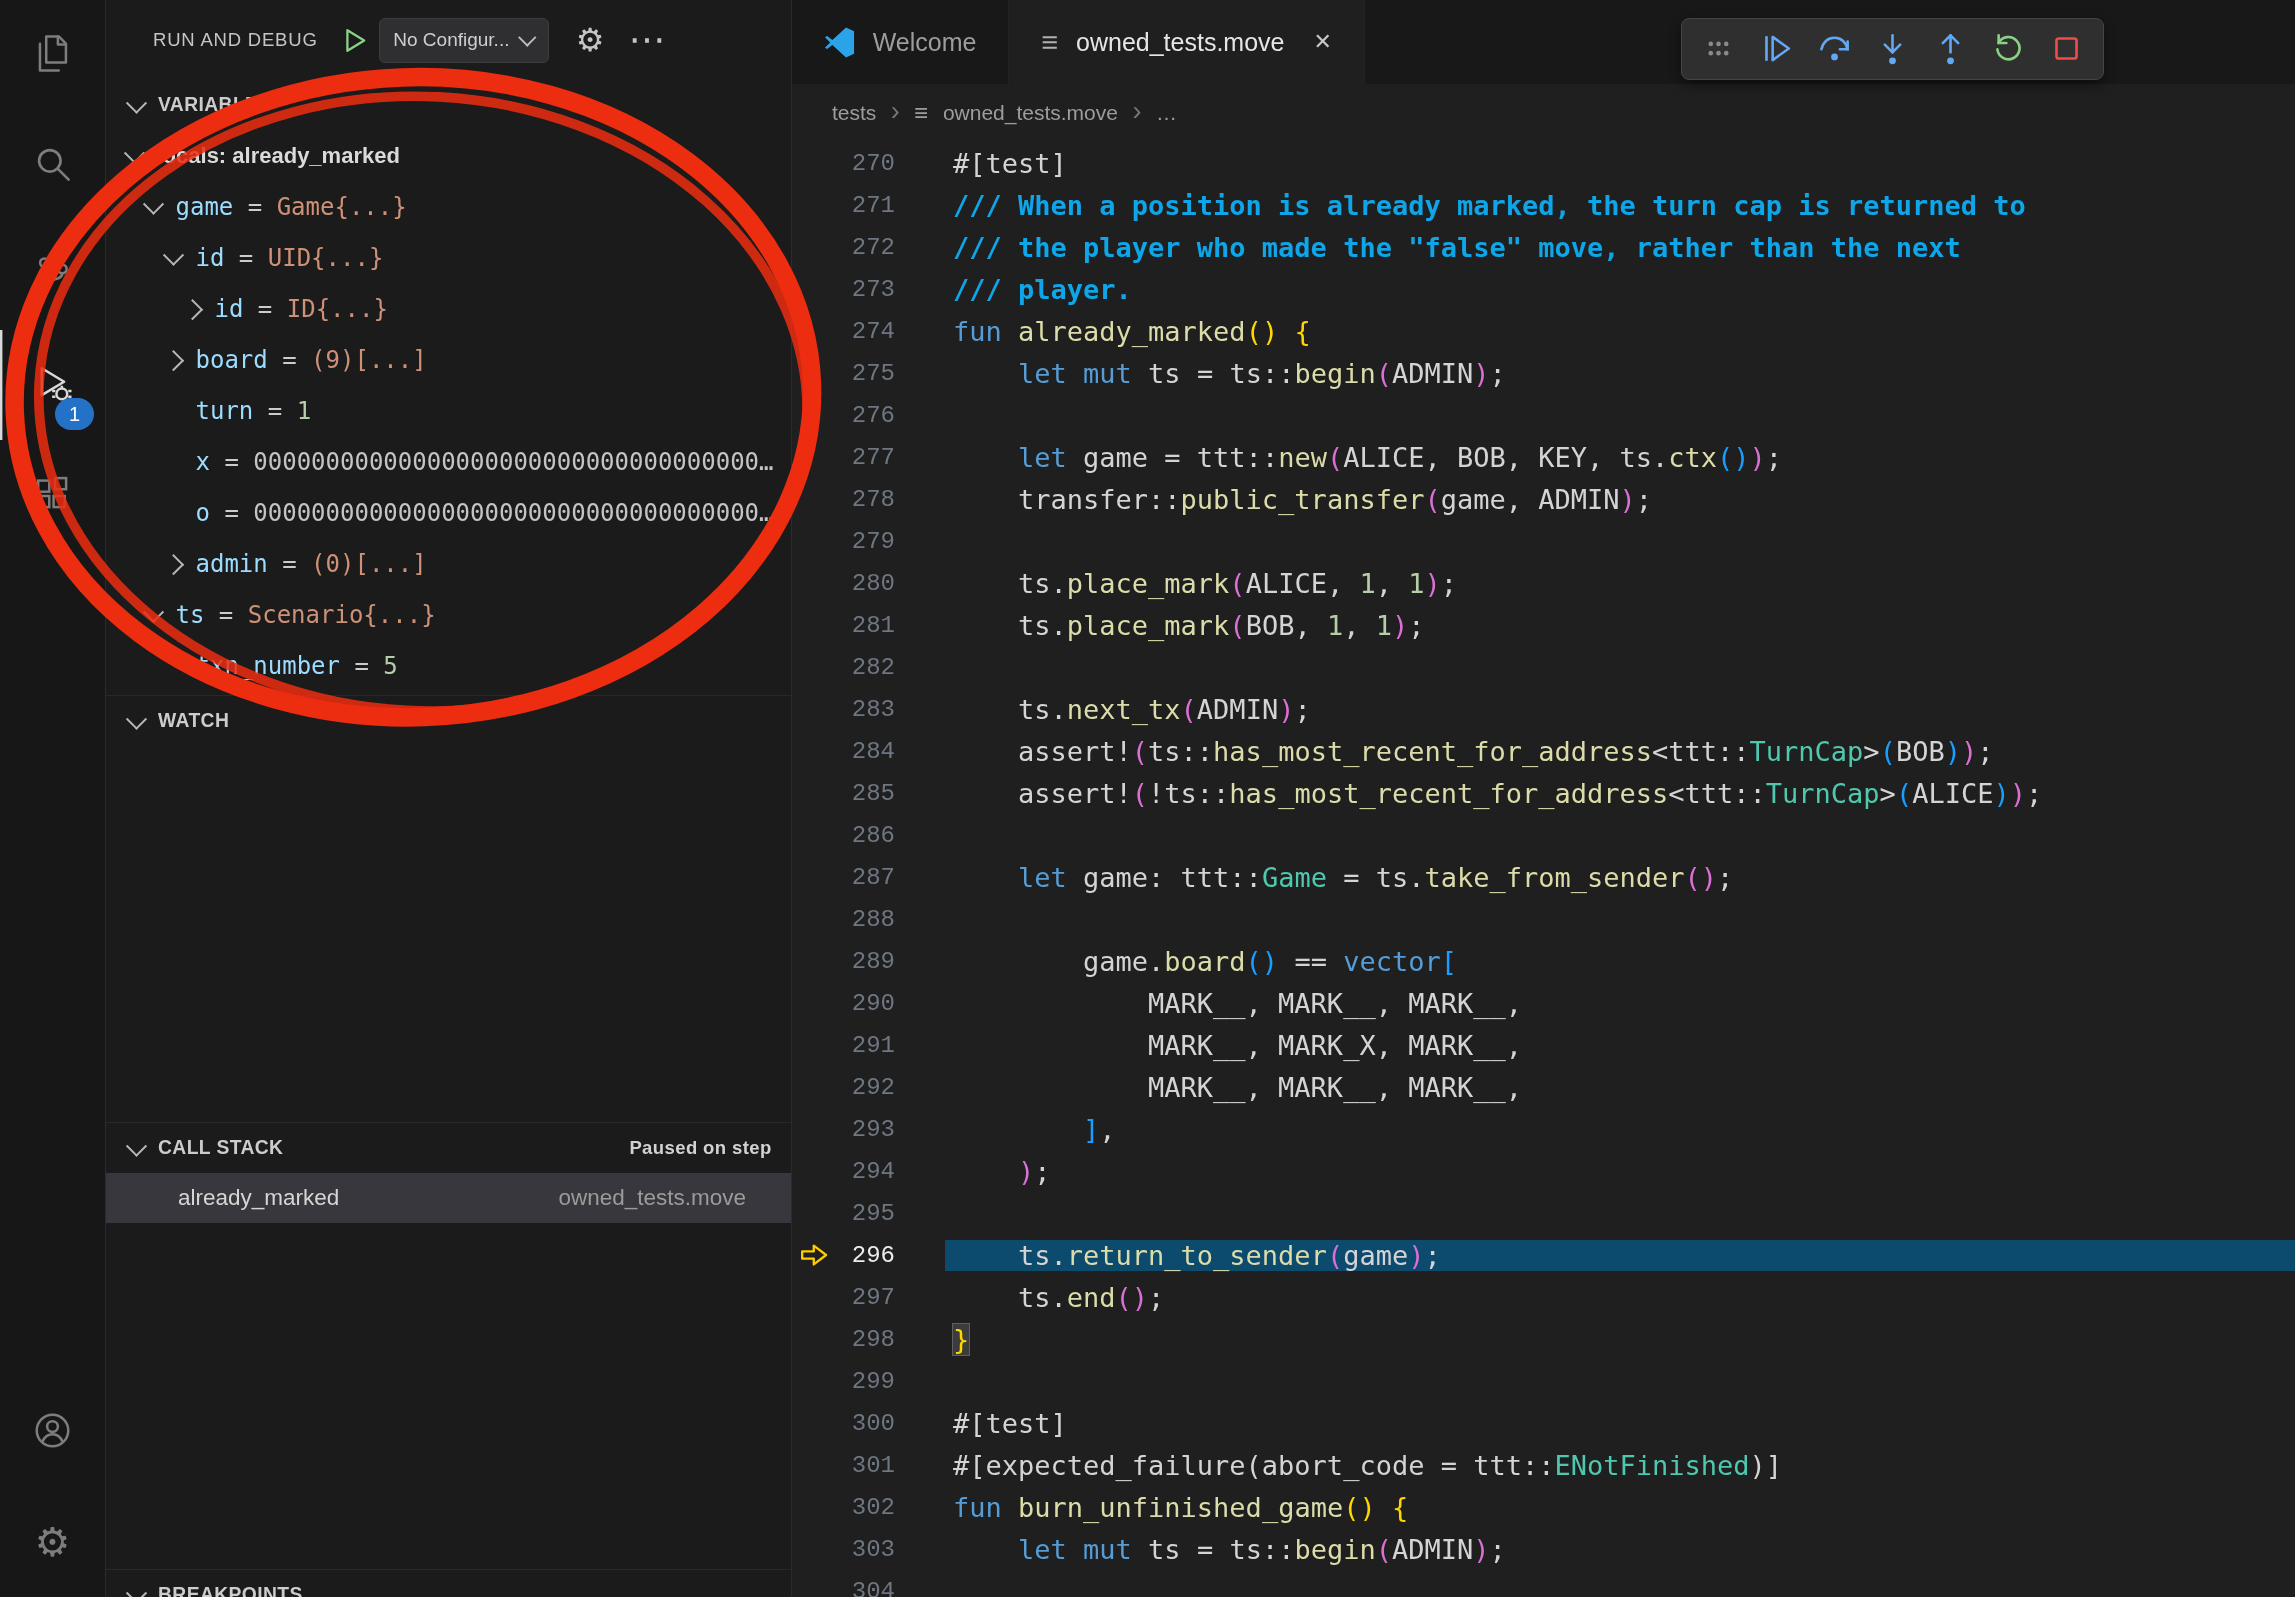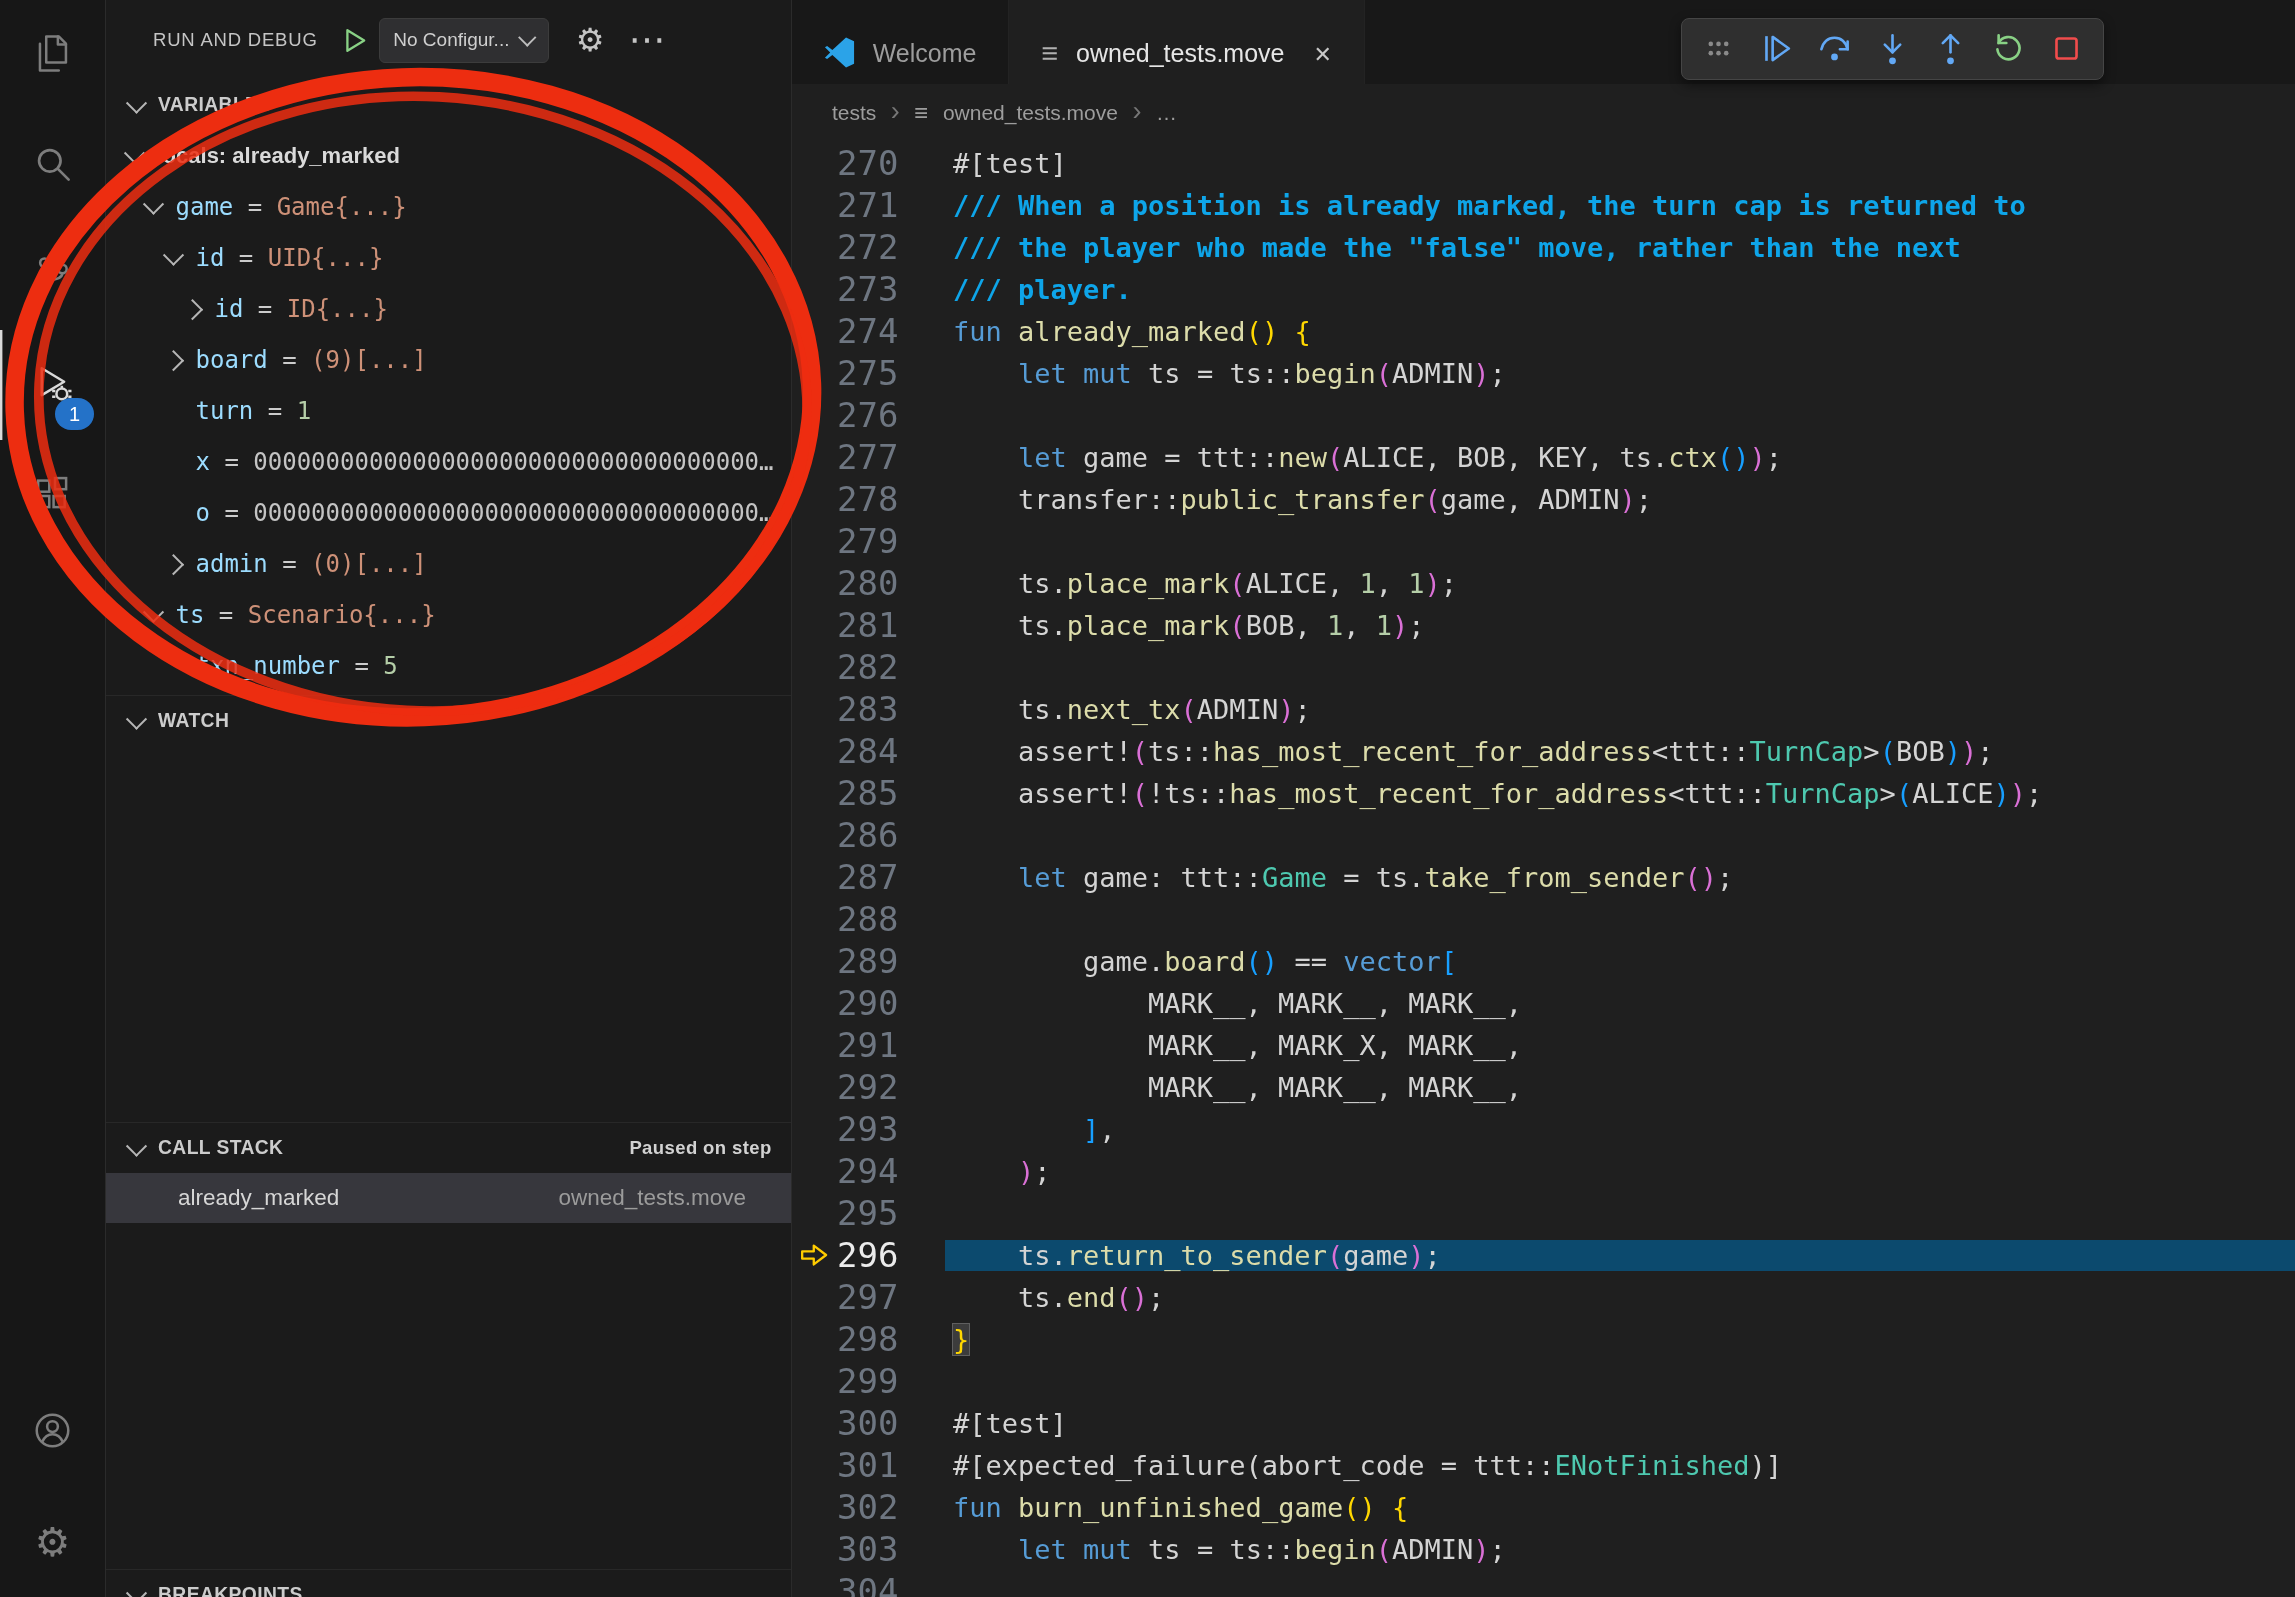--- a/index.html
+++ b/index.html
@@ -50,34 +50,34 @@
   .var-val.num{color:#B5CEA8;}
   .var-val.hex{color:#c4c4c4;}
 
   .cs-status{margin-left:auto;font-size:18.5px;font-weight:700;color:#d2d2d2;}
   .cs-row{height:50px;background:#37373d;display:flex;align-items:center;padding:0 45px 0 72px;font-size:22.5px;color:#d6d6d6;}
   .cs-file{margin-left:auto;color:#9b9b9b;}
 
   
   .editor{flex:1;min-width:0;display:flex;flex-direction:column;background:#1f1f1f;}
   .tabbar{height:84px;flex:none;background:#181818;display:flex;align-items:stretch;}
-  .tab{display:flex;align-items:flex-end;padding:16px 32px;gap:17.7px;font-size:25px;border-right:0.8px solid #232323;white-space:nowrap;}
+  .tab{display:flex;align-items:center;padding:6px 32px;gap:17.7px;font-size:25px;border-right:0.8px solid #232323;white-space:nowrap;}
   .tab.inactive{background:#181818;color:#9d9d9d;}
   .tab.active{background:#1f1f1f;color:#e6e6e6;}
   .vscode-logo{width:31px;height:31px;display:block;}
   .file-icon{font-size:29px;color:#b0b0b0;line-height:1;}
   .tab-close{font-size:22px;color:#c8c8c8;margin-left:11.3px;}
   .breadcrumbs{height:58px;flex:none;display:flex;align-items:center;padding-left:40px;gap:14.5px;font-size:21px;color:#9d9d9d;}
   .bc-sep{font-size:27px;color:#767676;margin-top:-3.2px;}
   .breadcrumbs .file-icon{font-size:24px;color:#9d9d9d;}
 
   .code{flex:1;overflow:hidden;font-family:"DejaVu Sans Mono",monospace;font-size:27px;}
   .line{height:42px;display:flex;align-items:center;white-space:pre;}
   .deco{width:45px;flex:none;display:flex;align-items:center;justify-content:center;}
-  .ln{width:58px;flex:none;text-align:center;color:#6e7681;font-size:34px;}
+  .ln{width:58px;flex:none;text-align:right;color:#6e7681;font-size:24px;font-family:Liberation Mono, monospace;}
   .txt{flex:1;min-width:0;margin-left:50px;padding-left:8px;}
   .line.current .txt{background:#0c4a6e;}
   .line.current .ln{color:#ececec;}
 
   .sg-p{color:#D4D4D4;} .sg-c{color:#0ea5e9;font-weight:bold;} .sg-k{color:#569CD6;}
   .sg-f{color:#DCDCAA;} .sg-t{color:#4EC9B0;} .sg-n{color:#B5CEA8;}
   .sg-b1{color:#FFD700;} .sg-b2{color:#DA70D6;} .sg-b3{color:#179FFF;}
   .sg-b1m{color:#FFD700;outline:1.6px solid #5f5f5f;background:#3c3c3c;}
 
   

